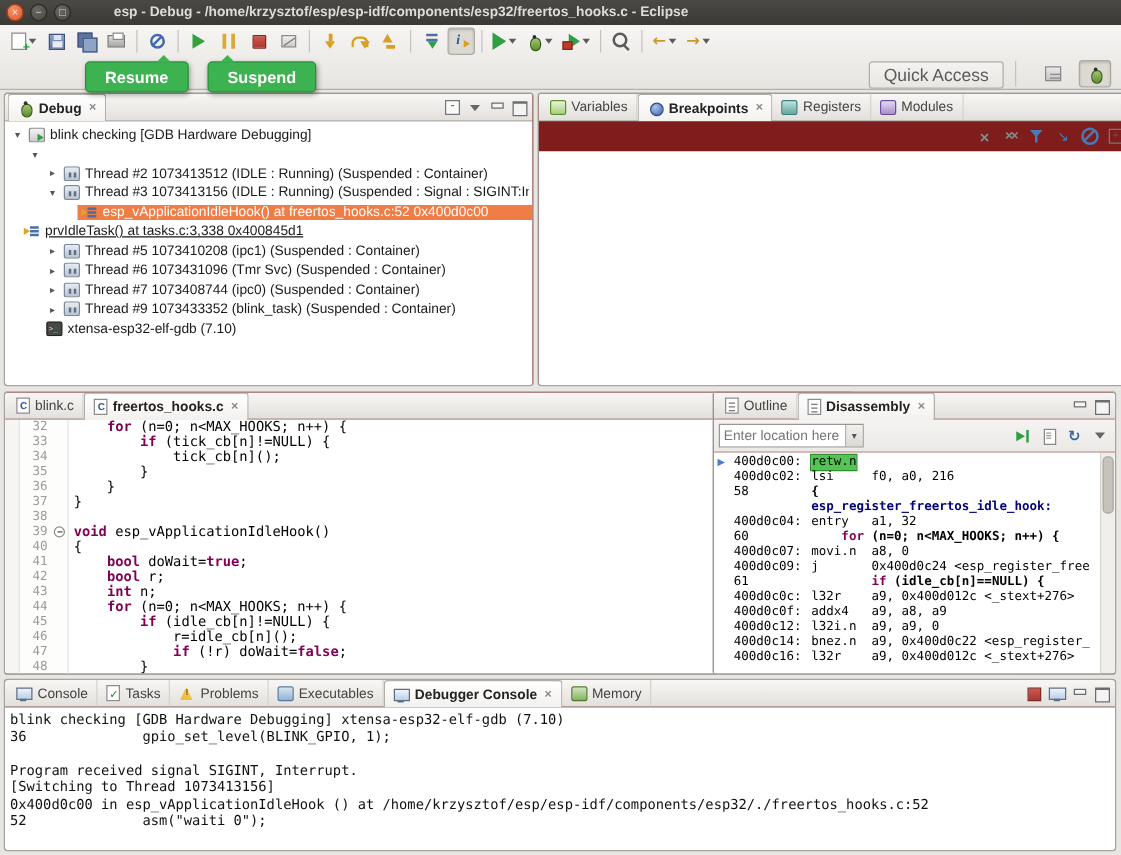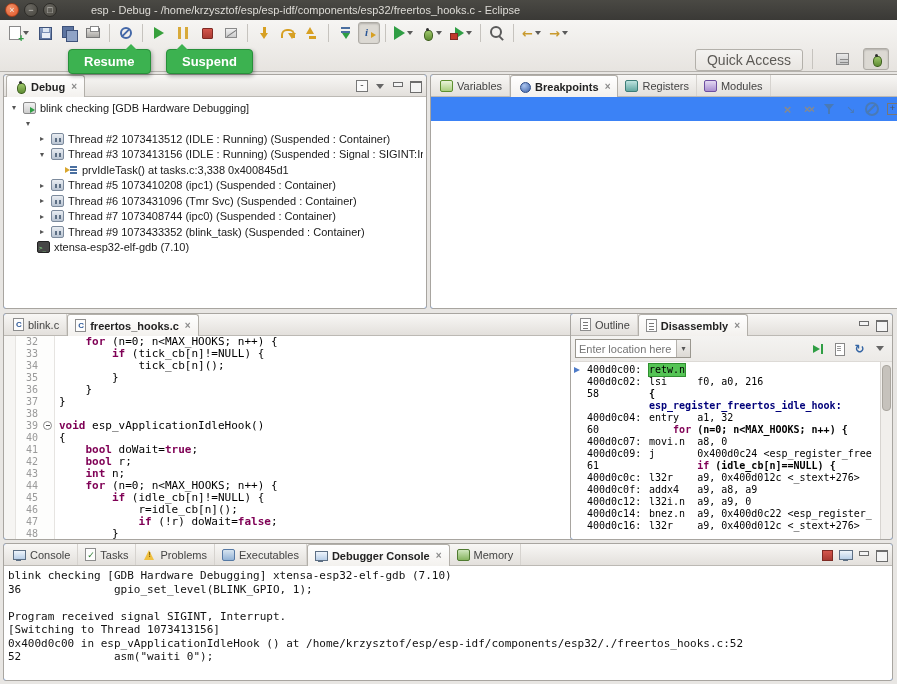--- a/index.html
+++ b/index.html
@@ -4,21 +4,21 @@
 <style>
   *{margin:0;padding:0;box-sizing:border-box;}
   body{font-family:"Liberation Sans","DejaVu Sans",sans-serif;background:#8b8b8b;}
   #window{position:relative;width:897px;height:684px;background:#e8e6e3;overflow:hidden;}
 
   
   #titlebar{position:absolute;left:0;top:0;width:897px;height:20px;background:linear-gradient(#4a4944,#3a3936);display:flex;align-items:center;}
   .wbtn{width:14px;height:14px;border-radius:50%;margin-left:5px;display:flex;align-items:center;justify-content:center;font-size:9px;line-height:1;color:#efece6;}
   .wbtn.close{background:radial-gradient(circle at 35% 30%,#f49065,#e2592c);border:1px solid #a33e1b;}
   .wbtn.plain{background:radial-gradient(circle at 35% 30%,#6a6862,#48463f);border:1px solid #2c2b27;color:#cfcdc7;}
-  #title-text{margin-left:34px;font-size:11px;font-weight:normal;color:#dedcd7;white-space:nowrap;}
+  #title-text{margin-left:34px;font-size:11px;font-weight:bold;color:#dedcd7;white-space:nowrap;}
 
   
   #toolbar{position:absolute;left:0;top:20px;width:897px;height:52px;background:linear-gradient(#f6f5f3,#e7e4e0);border-bottom:1px solid #b5b2ad;}
   #toolbar-row1{height:26px;display:flex;align-items:center;padding-left:5px;}
   #toolbar-row2{position:relative;height:26px;}
   .tbtn{height:22px;min-width:22px;display:flex;align-items:center;justify-content:center;gap:2px;padding:0 2px;border:1px solid transparent;border-radius:3px;margin:0 1px;}
   .tbtn.pressed{background:#dcd9d3;border-color:#aeaba5;box-shadow:inset 0 1px 2px rgba(0,0,0,.2);}
   .caret{width:0;height:0;border-left:3px solid transparent;border-right:3px solid transparent;border-top:4px solid #5a5a5a;}
   .tsep{width:1px;height:18px;background:#c6c3be;margin:0 4px;}
   .ic{position:relative;display:inline-block;}
@@ -79,21 +79,21 @@
   
   .callout{position:absolute;top:49px;z-index:60;padding:4px 15px;font-size:13px;font-weight:bold;color:#fff;
     background:var(--callout-color,#3cb250);border:1px solid #27903a;border-radius:4px;box-shadow:1px 2px 4px rgba(0,0,0,.35);}
   .callout::before{content:"";position:absolute;top:-6px;width:0;height:0;border-left:6px solid transparent;border-right:6px solid transparent;border-bottom:6px solid var(--callout-color,#3cb250);}
   #callout-resume{left:68px;}
   #callout-resume::before{left:56px;}
   #callout-suspend{left:166px;}
   #callout-suspend::before{left:9px;}
 
   
-  .panel{position:absolute;background:#3b82f6;border:1px solid #a8a5a0;border-radius:3px;overflow:hidden;}
+  .panel{position:absolute;background:#7f1d1d;border:1px solid #a8a5a0;border-radius:3px;overflow:hidden;}
   .tabstrip{position:relative;height:22px;background:linear-gradient(#f8f7f5,#e3e0dc);border-bottom:1px solid #bcb9b4;display:flex;}
   .tabs{display:flex;padding-left:2px;}
   .tab{display:flex;align-items:center;gap:4px;padding:0 7px;font-size:11px;color:#444;white-space:nowrap;border-right:1px solid #d6d3cf;}
   .tab.active{background:linear-gradient(#ffffff,#f3f1ee);border:1px solid #b2afa9;border-bottom:none;border-radius:3px 3px 0 0;margin-bottom:-1px;font-weight:bold;color:#222;}
   .tclose{font-size:10px;color:#8a8a8a;margin-left:2px;}
   .hdr-controls{position:absolute;right:3px;top:0;height:22px;display:flex;align-items:center;gap:3px;}
   .hbtn{width:15px;height:14px;position:relative;display:flex;align-items:center;justify-content:center;font-size:10px;color:#666;}
   .hbtn.min::after{content:"";position:absolute;left:3px;top:3px;width:8px;height:3px;border:1px solid #6d6d6d;background:#f4f4f4;}
   .hbtn.max::after{content:"";position:absolute;left:2px;top:2px;width:10px;height:9px;border:1px solid #6d6d6d;border-top-width:2px;background:#f4f4f4;}
   .hbtn.collapse::after{content:"-";position:absolute;left:2px;top:1px;width:10px;height:10px;border:1px solid #777;line-height:8px;text-align:center;font-size:10px;color:#555;background:#fafafa;}
@@ -338,21 +338,28 @@
             <span class="tlabel">Thread #2 1073413512 (IDLE : Running) (Suspended : Container)</span>
           </span>
         </div>
         <div class="trow" style="padding-left: 32px;">
           <span class="tarrow">▾</span>
           <span class="twrap">
             <span class="icon ti-thread"></span>
             <span class="tlabel">Thread #3 1073413156 (IDLE : Running) (Suspended : Signal : SIGINT:Interrupt)</span>
           </span>
         </div>
-        <div class="trow" style="padding-left: 46px;">
+        <div class="trow sel" style="padding-left: 46px;">
+          <span class="tarrow"></span>
+          <span class="twrap">
+            <span class="icon ti-frame"></span>
+            <span class="tlabel">esp_vApplicationIdleHook() at freertos_hooks.c:52 0x400d0c00</span>
+          </span>
+        </div>
+        <div class="trow" style=" text-decoration: underline;">
           <span class="tarrow"></span>
           <span class="twrap">
             <span class="icon ti-frame"></span>
             <span class="tlabel">prvIdleTask() at tasks.c:3,338 0x400845d1</span>
           </span>
         </div>
         <div class="trow" style="padding-left: 32px;">
           <span class="tarrow">▸</span>
           <span class="twrap">
             <span class="icon ti-thread"></span>

